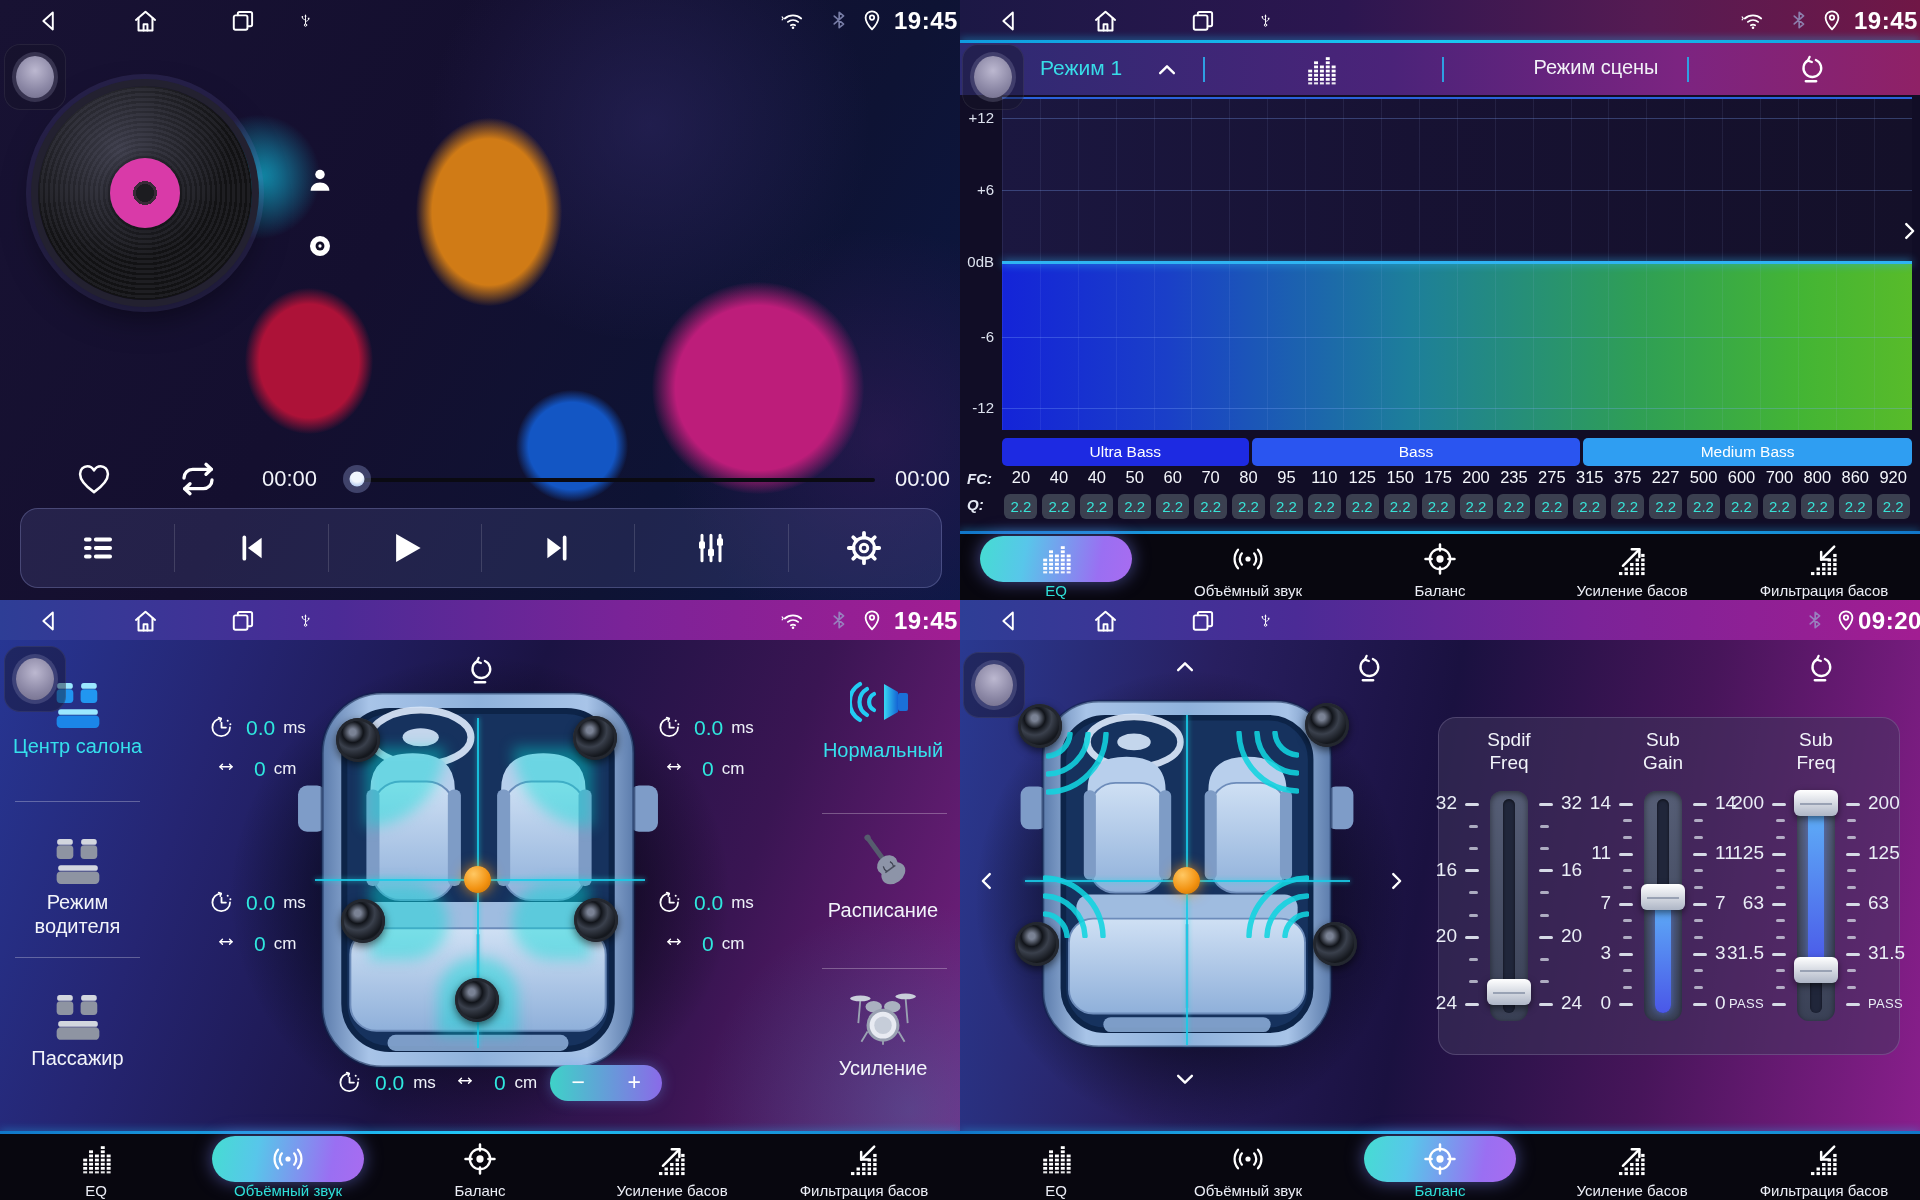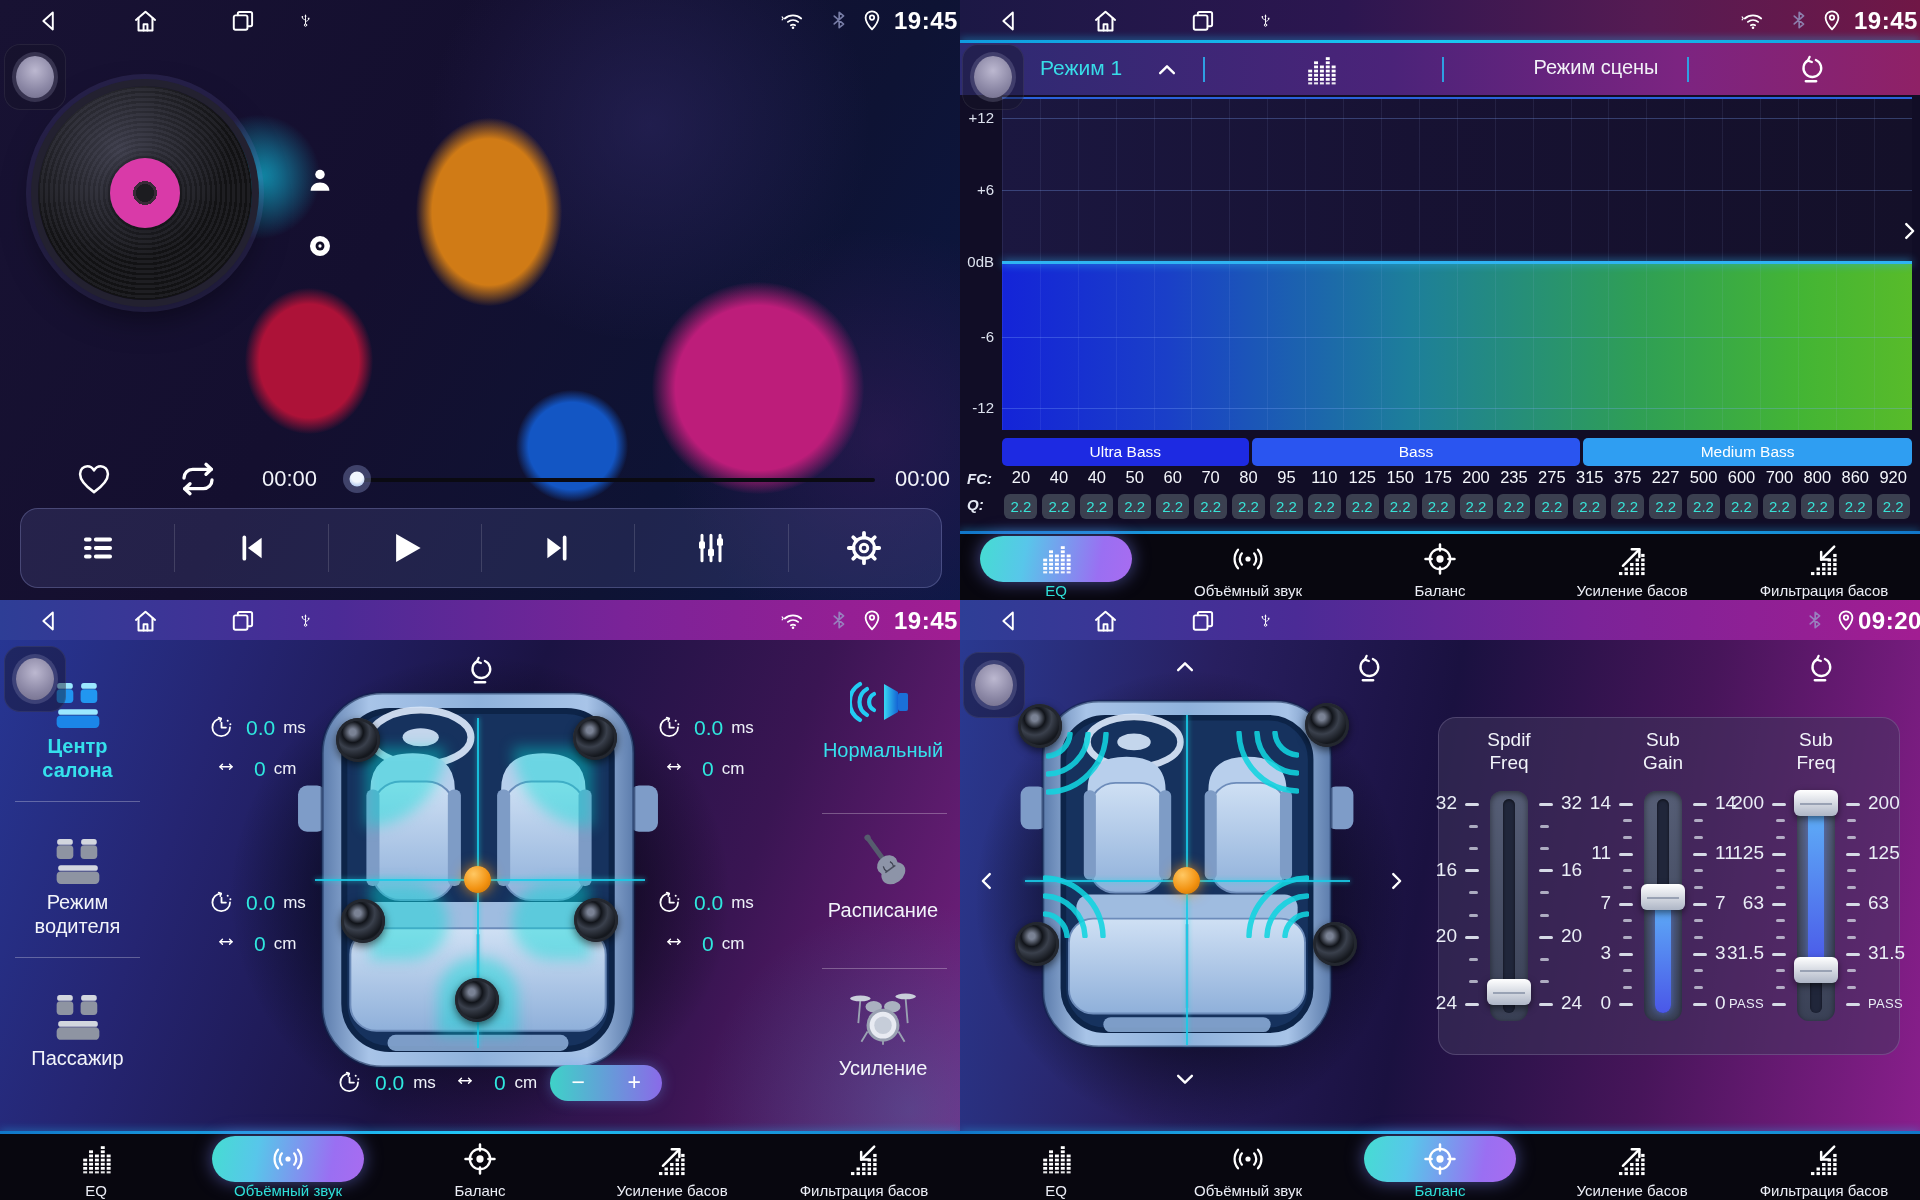--- a/index.html
+++ b/index.html
@@ -627,21 +627,21 @@
 
     <div class="pos-item" style="left:10px;top:82px;width:135px;">
       <span style="display:inline-block"><svg width="50" height="48" viewBox="0 0 48 46">
             <rect x="4" y="1" width="15" height="5.5" rx="2.5" fill="#9be8ff"></rect>
             <rect x="3.5" y="7" width="16" height="13" rx="3.5" fill="#2196f0"></rect>
             <rect x="27" y="1" width="15" height="5.5" rx="2.5" fill="#9be8ff"></rect>
             <rect x="26.5" y="7" width="16" height="13" rx="3.5" fill="#2196f0"></rect>
             <rect x="5" y="26" width="38" height="5.5" rx="2.5" fill="#9be8ff"></rect>
             <rect x="3.5" y="32" width="41" height="12" rx="4" fill="#1b86e8"></rect>
           </svg></span>
-      <div class="pos-label on" style="width:135px;font-weight:bold;">Центр салона</div>
+      <div class="pos-label on" style="width:135px;">Центр салона</div>
     </div>
     <div class="side-div" style="left:15px;top:201px;width:125px;"></div>
     <div class="pos-item" style="left:10px;top:238px;width:135px;">
       <span style="display:inline-block"><svg width="50" height="48" viewBox="0 0 48 46">
             <rect x="4" y="1" width="15" height="5.5" rx="2.5" fill="#d2d6de"></rect>
             <rect x="3.5" y="7" width="16" height="13" rx="3.5" fill="#8e94a2"></rect>
             <rect x="27" y="1" width="15" height="5.5" rx="2.5" fill="#d2d6de"></rect>
             <rect x="26.5" y="7" width="16" height="13" rx="3.5" fill="#8e94a2"></rect>
             <rect x="5" y="26" width="38" height="5.5" rx="2.5" fill="#d2d6de"></rect>
             <rect x="3.5" y="32" width="41" height="12" rx="4" fill="#8e94a2"></rect>

